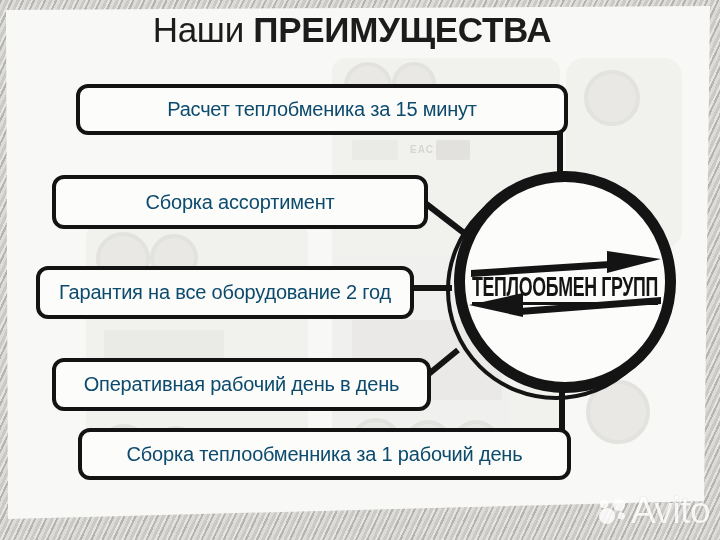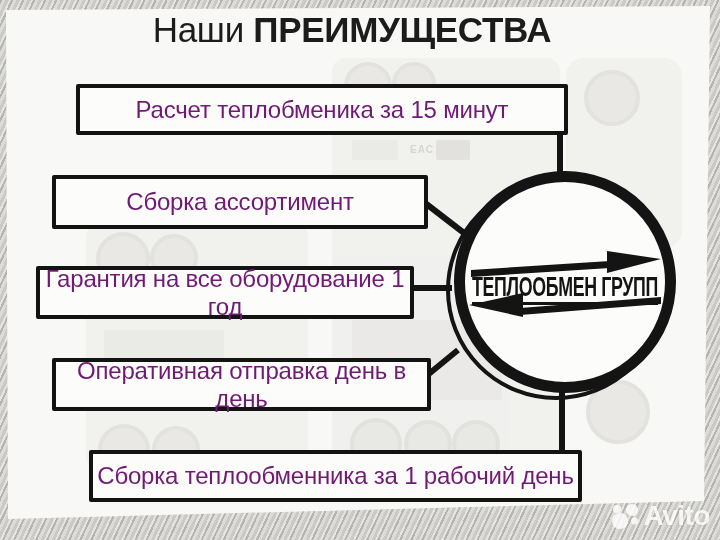--- a/index.html
+++ b/index.html
@@ -39,35 +39,35 @@
   }
   .logo-circle svg{position:absolute;left:0;top:0;}
   .logo-ink{fill:#141414;}
   .logo-text{
     font-family:"Liberation Sans",sans-serif;font-weight:bold;font-size:27px;
     fill:#141414;letter-spacing:-.5px;
   }
   
   .box{
     position:absolute;display:flex;align-items:center;justify-content:center;
-    background:#fcfcfa;border:4px solid #131313;border-radius:2px;
-    font-size:24px;color:#701a75;z-index:4;text-align:center;letter-spacing:-.2px;
+    background:#fcfcfa;border:4px solid #131313;border-radius:12px;
+    font-size:20px;color:#0c4a6e;z-index:4;text-align:center;letter-spacing:-.2px;
   }
   .box1{left:76px;top:84px;width:484px;height:43px;}
   .box2{left:52px;top:175px;width:368px;height:46px;}
   .box3{left:36px;top:266px;width:370px;height:45px;}
   .box4{left:52px;top:358px;width:371px;height:45px;}
-  .box5{left:78px;top:450px;width:485px;height:44px;margin-left:11px;}
+  .box5{left:78px;top:428px;width:485px;height:44px;}
   
   .watermark{
     position:absolute;right:10px;bottom:8px;display:flex;align-items:center;gap:4px;
     z-index:6;opacity:.8;
   }
   .watermark .wm-text{
-    color:#ffffff;font-size:28px;font-weight:bold;letter-spacing:-.5px;
+    color:#ffffff;font-size:37px;font-weight:normal;letter-spacing:-.5px;
     text-shadow:0 0 2px rgba(120,120,120,.35);
   }
 </style>
 </head>
 <body>
 
 <div class="canvas">
 
   <div class="sheet">
     <div class="photo">
@@ -119,24 +119,24 @@
     </svg>
   </div>
 
   <div class="box box1">
     <span>Расчет теплобменика за 15 минут</span>
   </div>
   <div class="box box2">
     <span>Сборка ассортимент</span>
   </div>
   <div class="box box3">
-    <span>Гарантия на все оборудование 1 год</span>
+    <span>Гарантия на все оборудование 2 год</span>
   </div>
   <div class="box box4">
-    <span>Оперативная отправка день в день</span>
+    <span>Оперативная рабочий день в день</span>
   </div>
   <div class="box box5">
     <span>Сборка теплообменника за 1 рабочий день</span>
   </div>
 
   <div class="watermark">
     <svg width="30" height="28" viewBox="0 0 30 28">
       <circle cx="7" cy="7" r="4.2" fill="#ffffff"></circle>
       <circle cx="10" cy="19" r="8" fill="#ffffff"></circle>
       <circle cx="22" cy="8" r="6" fill="#ffffff"></circle>

